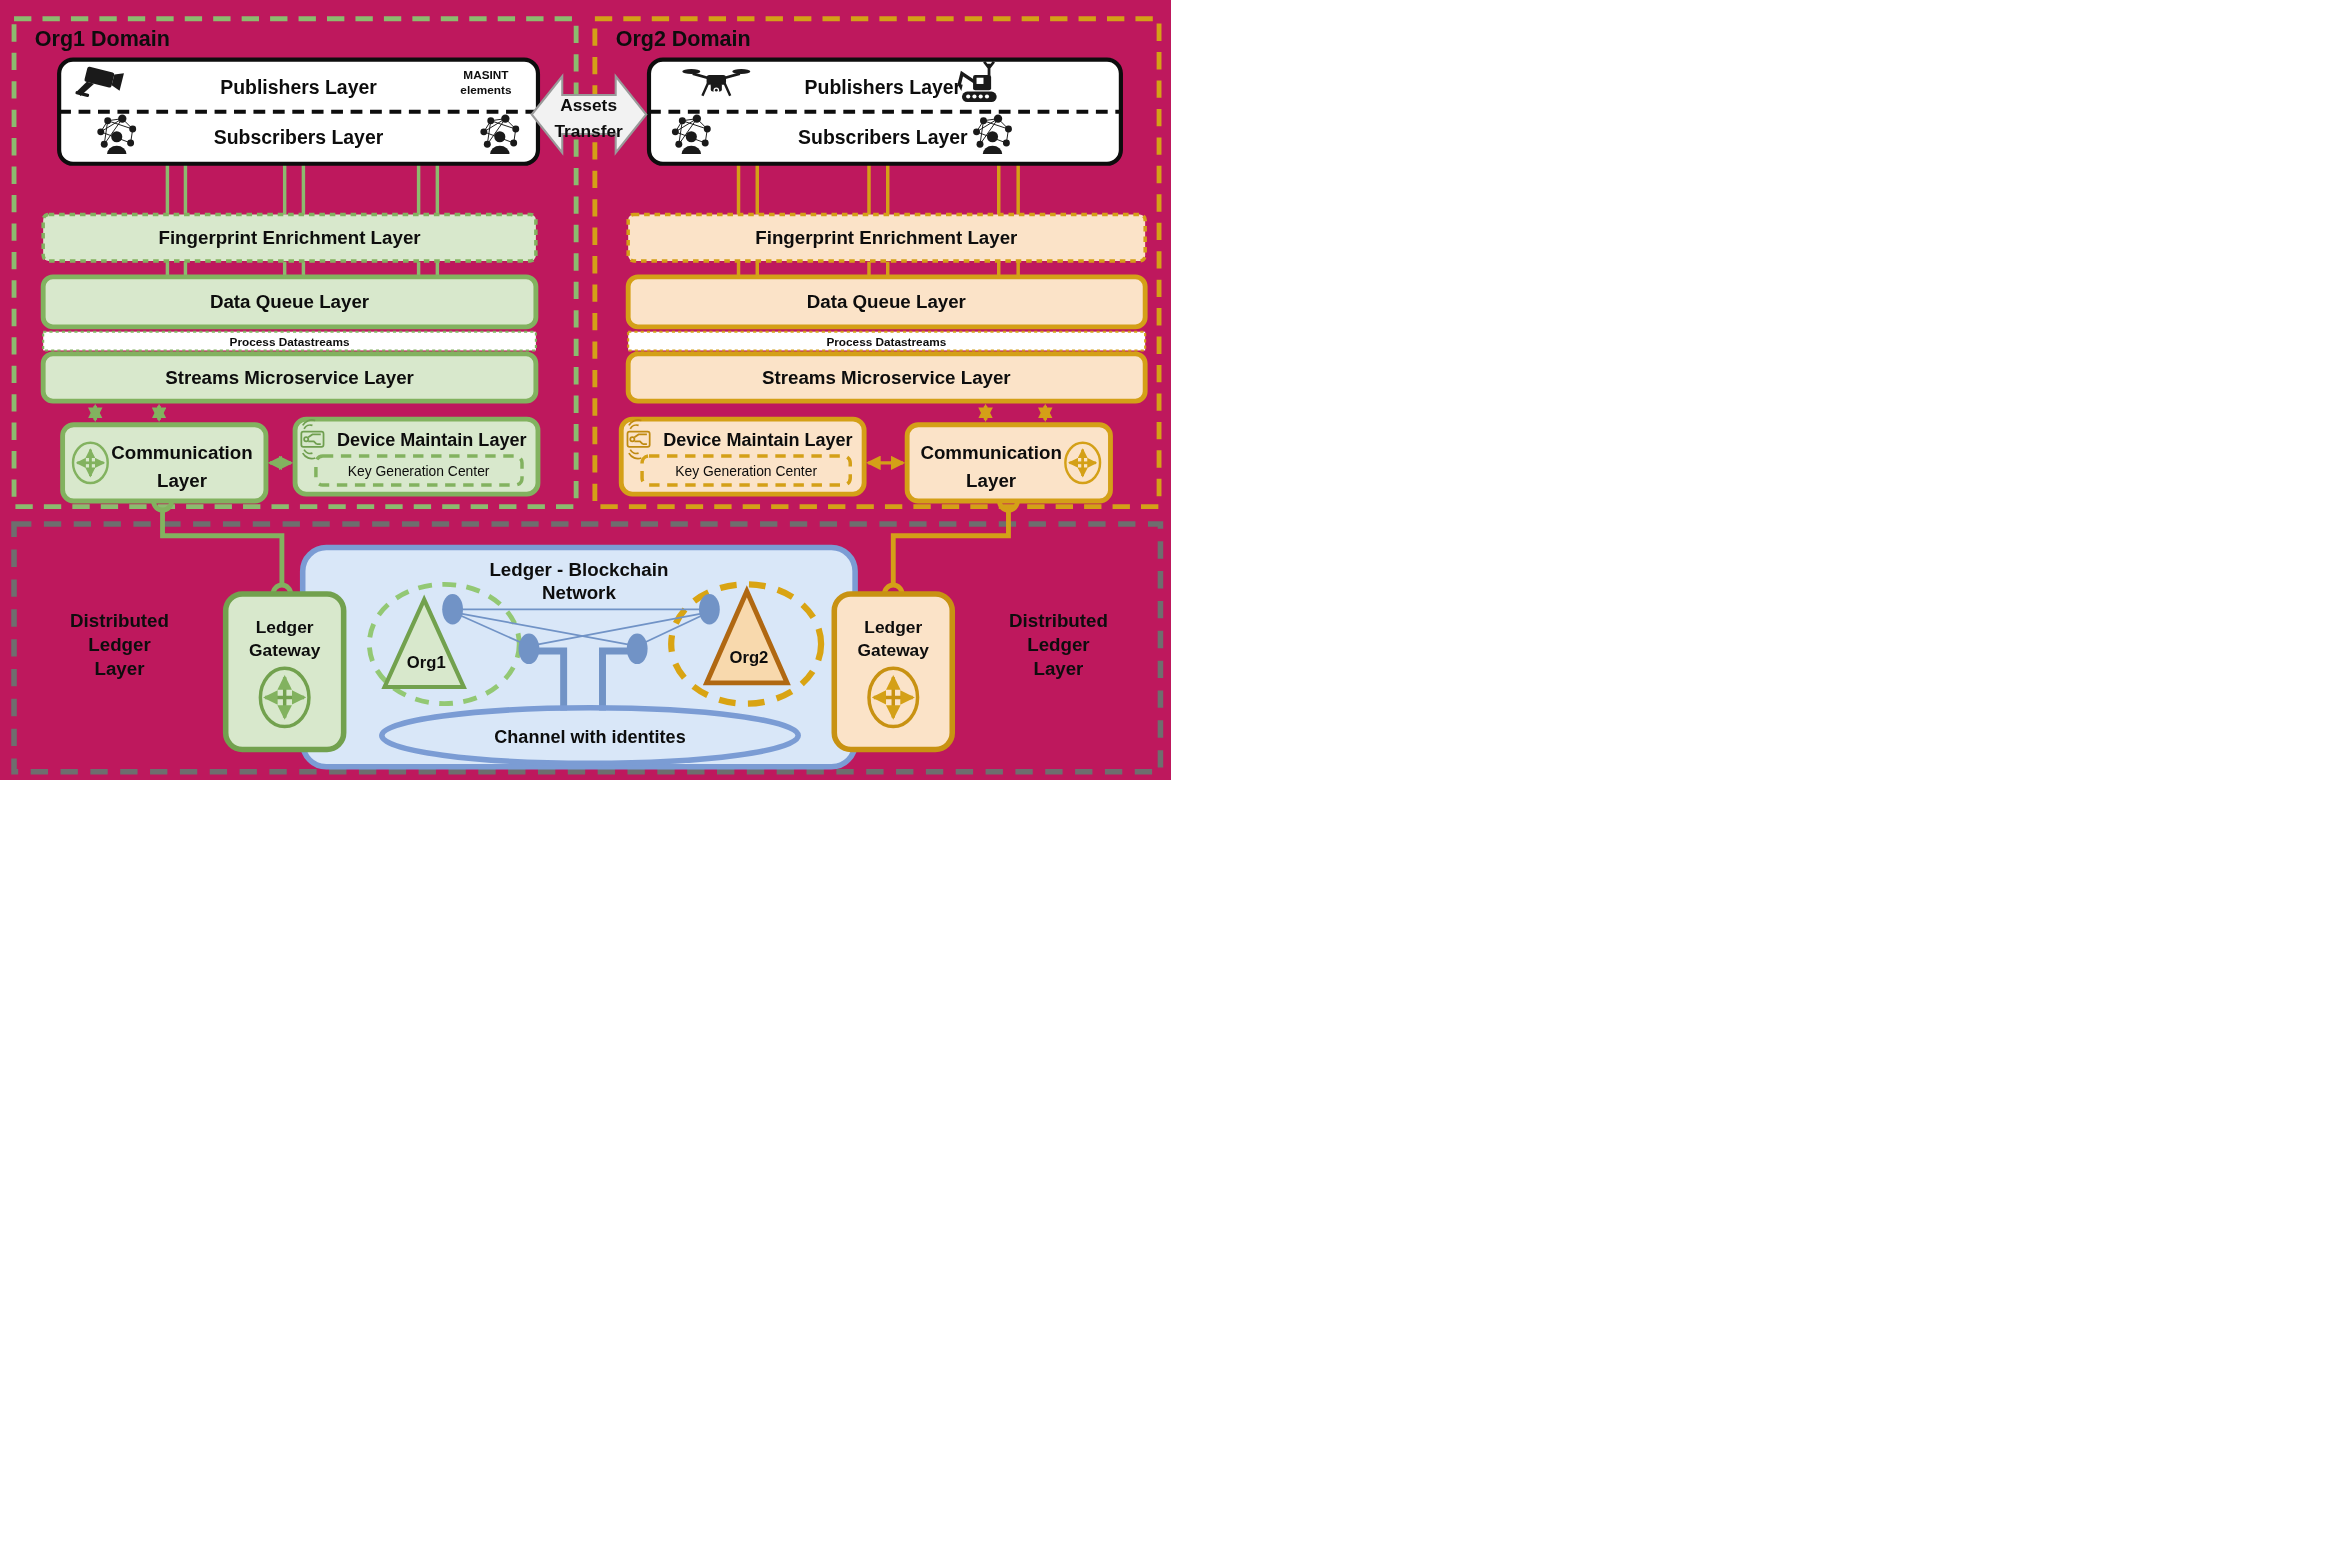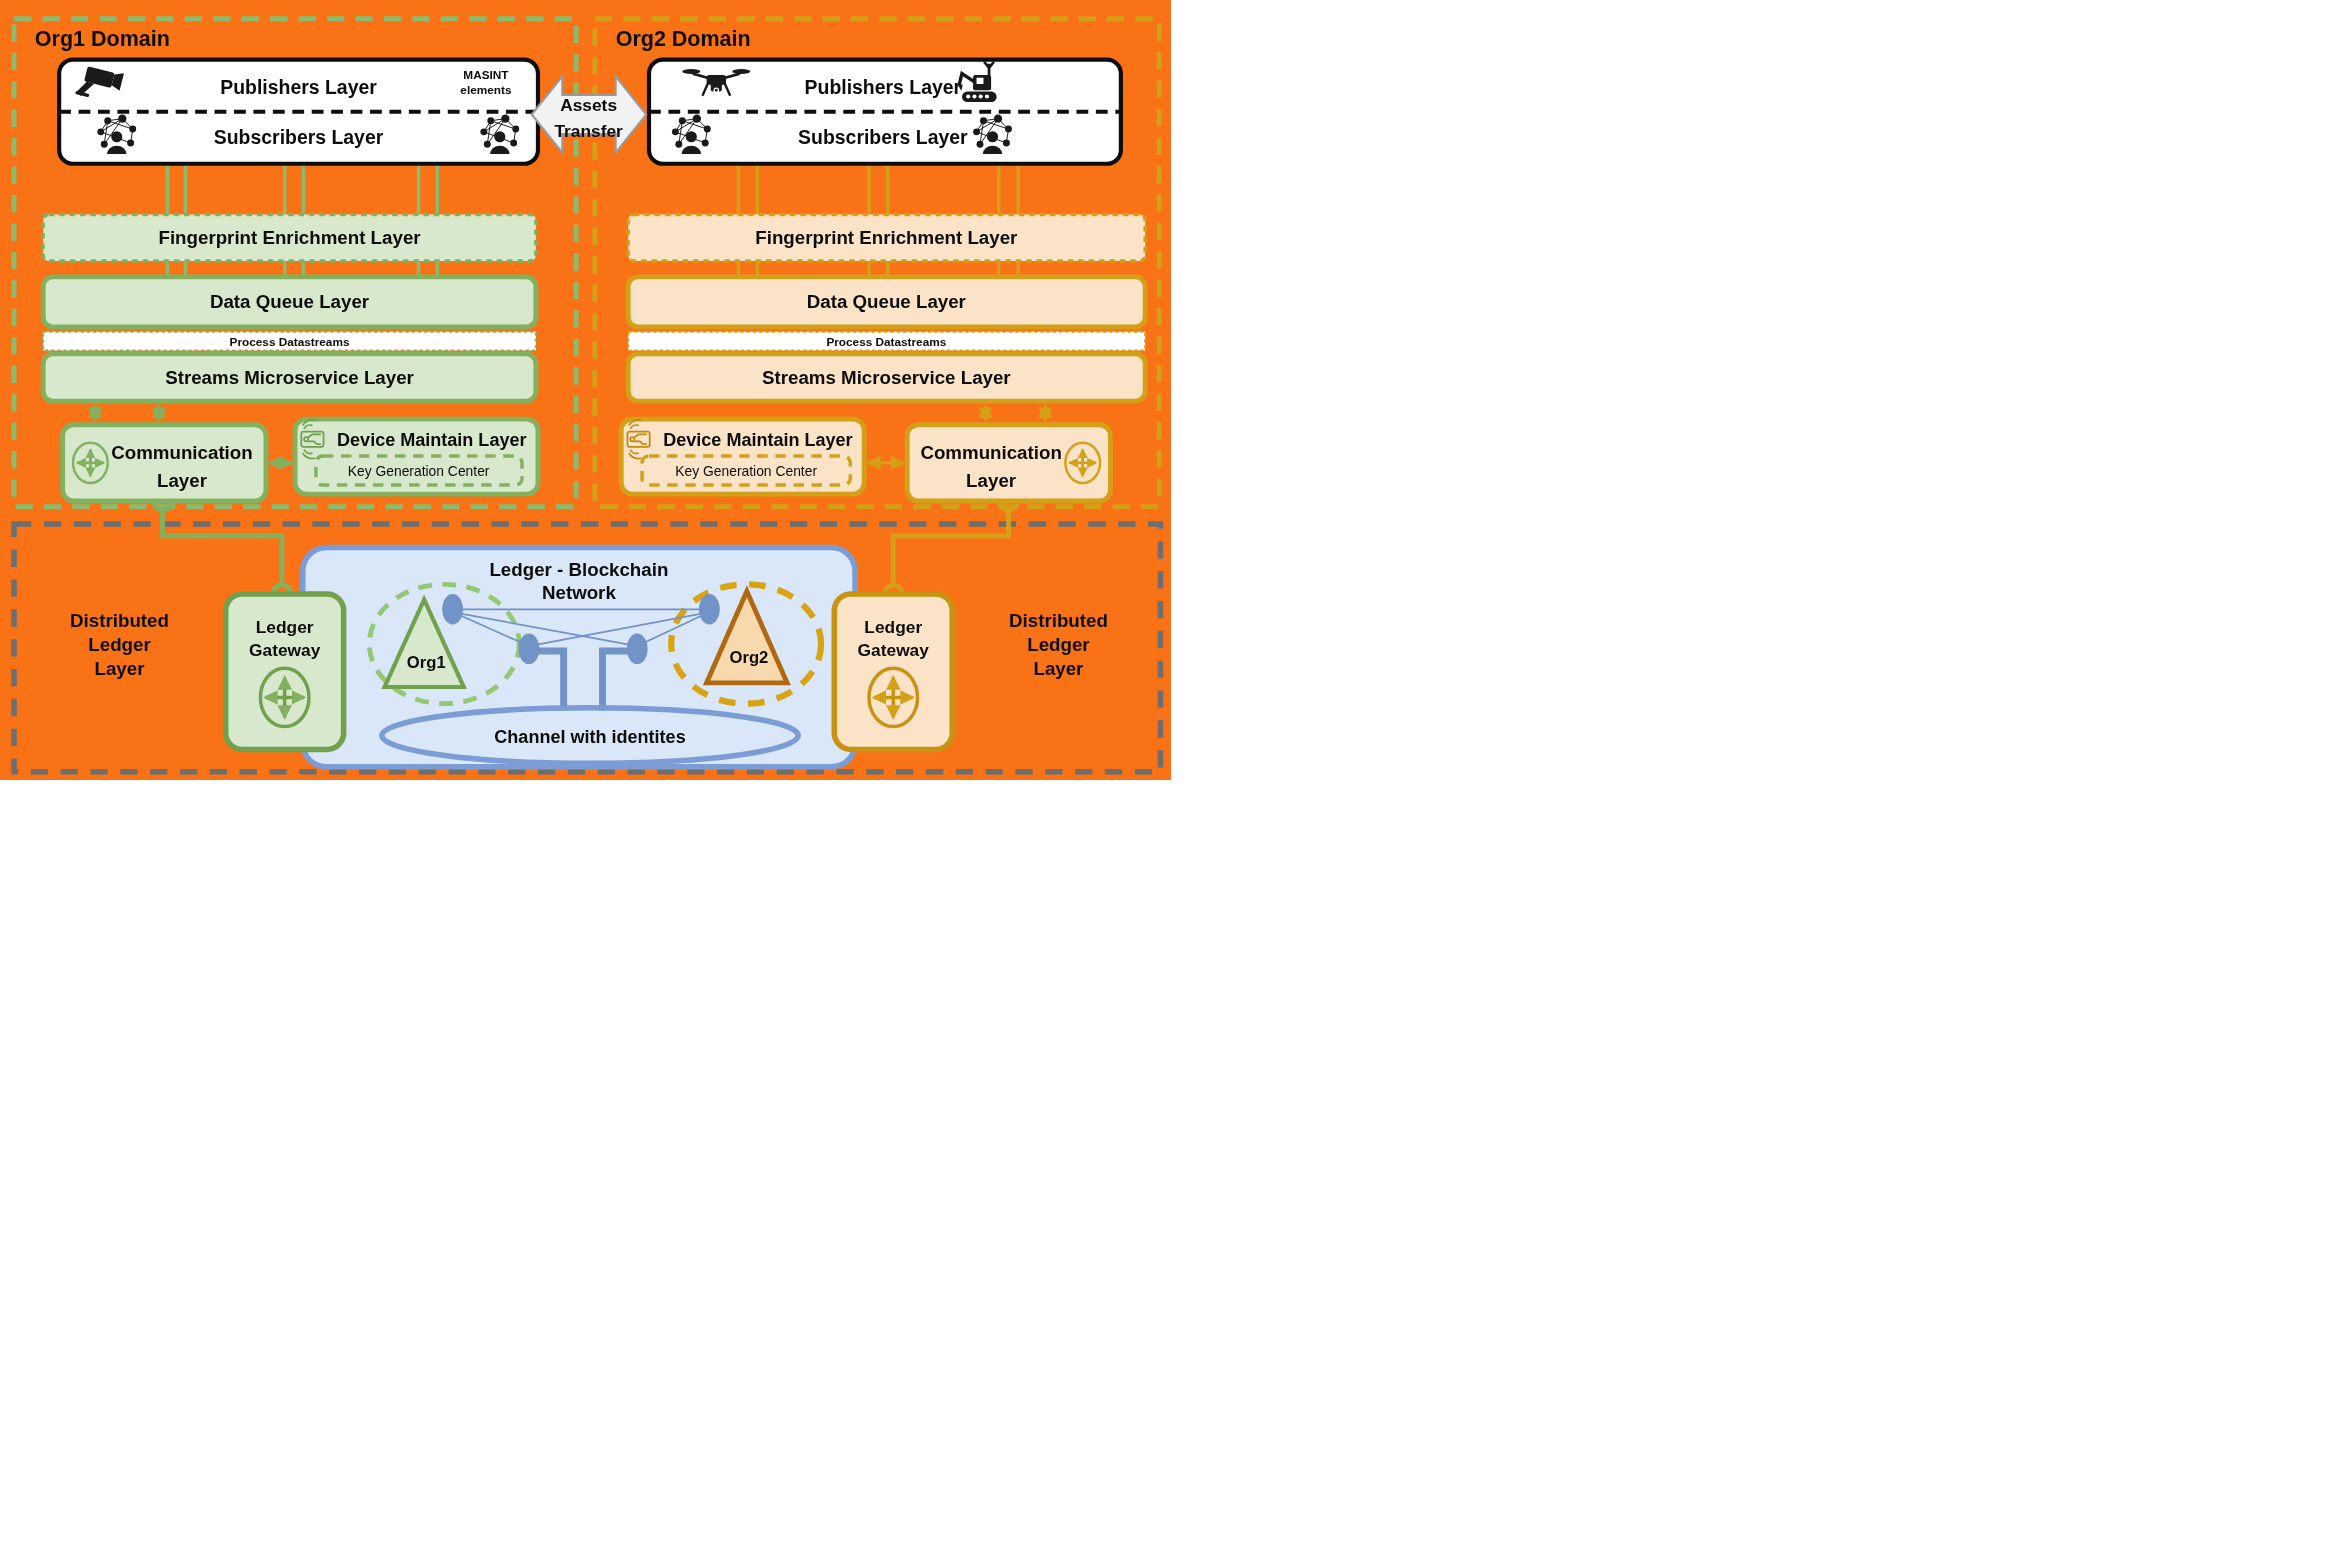--- a/index.html
+++ b/index.html
@@ -1,16 +1,16 @@
 <!DOCTYPE html>
 <html style="font-size:11px"><head>
 <meta charset="utf-8">
 <style>
   html,body{margin:0;padding:0;background:#ffffff;}
-  .stage{width:1171px;height:780px;position:relative;background:#f97316;overflow:hidden;}
+  .stage{width:1171px;height:780px;position:relative;background:#be185d;overflow:hidden;}
   svg{display:block;}
   text{font-family:"Liberation Sans","DejaVu Sans",sans-serif;fill:#0d0d0d;}
   .t-bold{font-weight:700;}
 </style>
 </head>
 <body>
 
 <div class="stage">
 <svg viewBox="0 0 1687 1124" width="1171" height="780">
   <defs>

